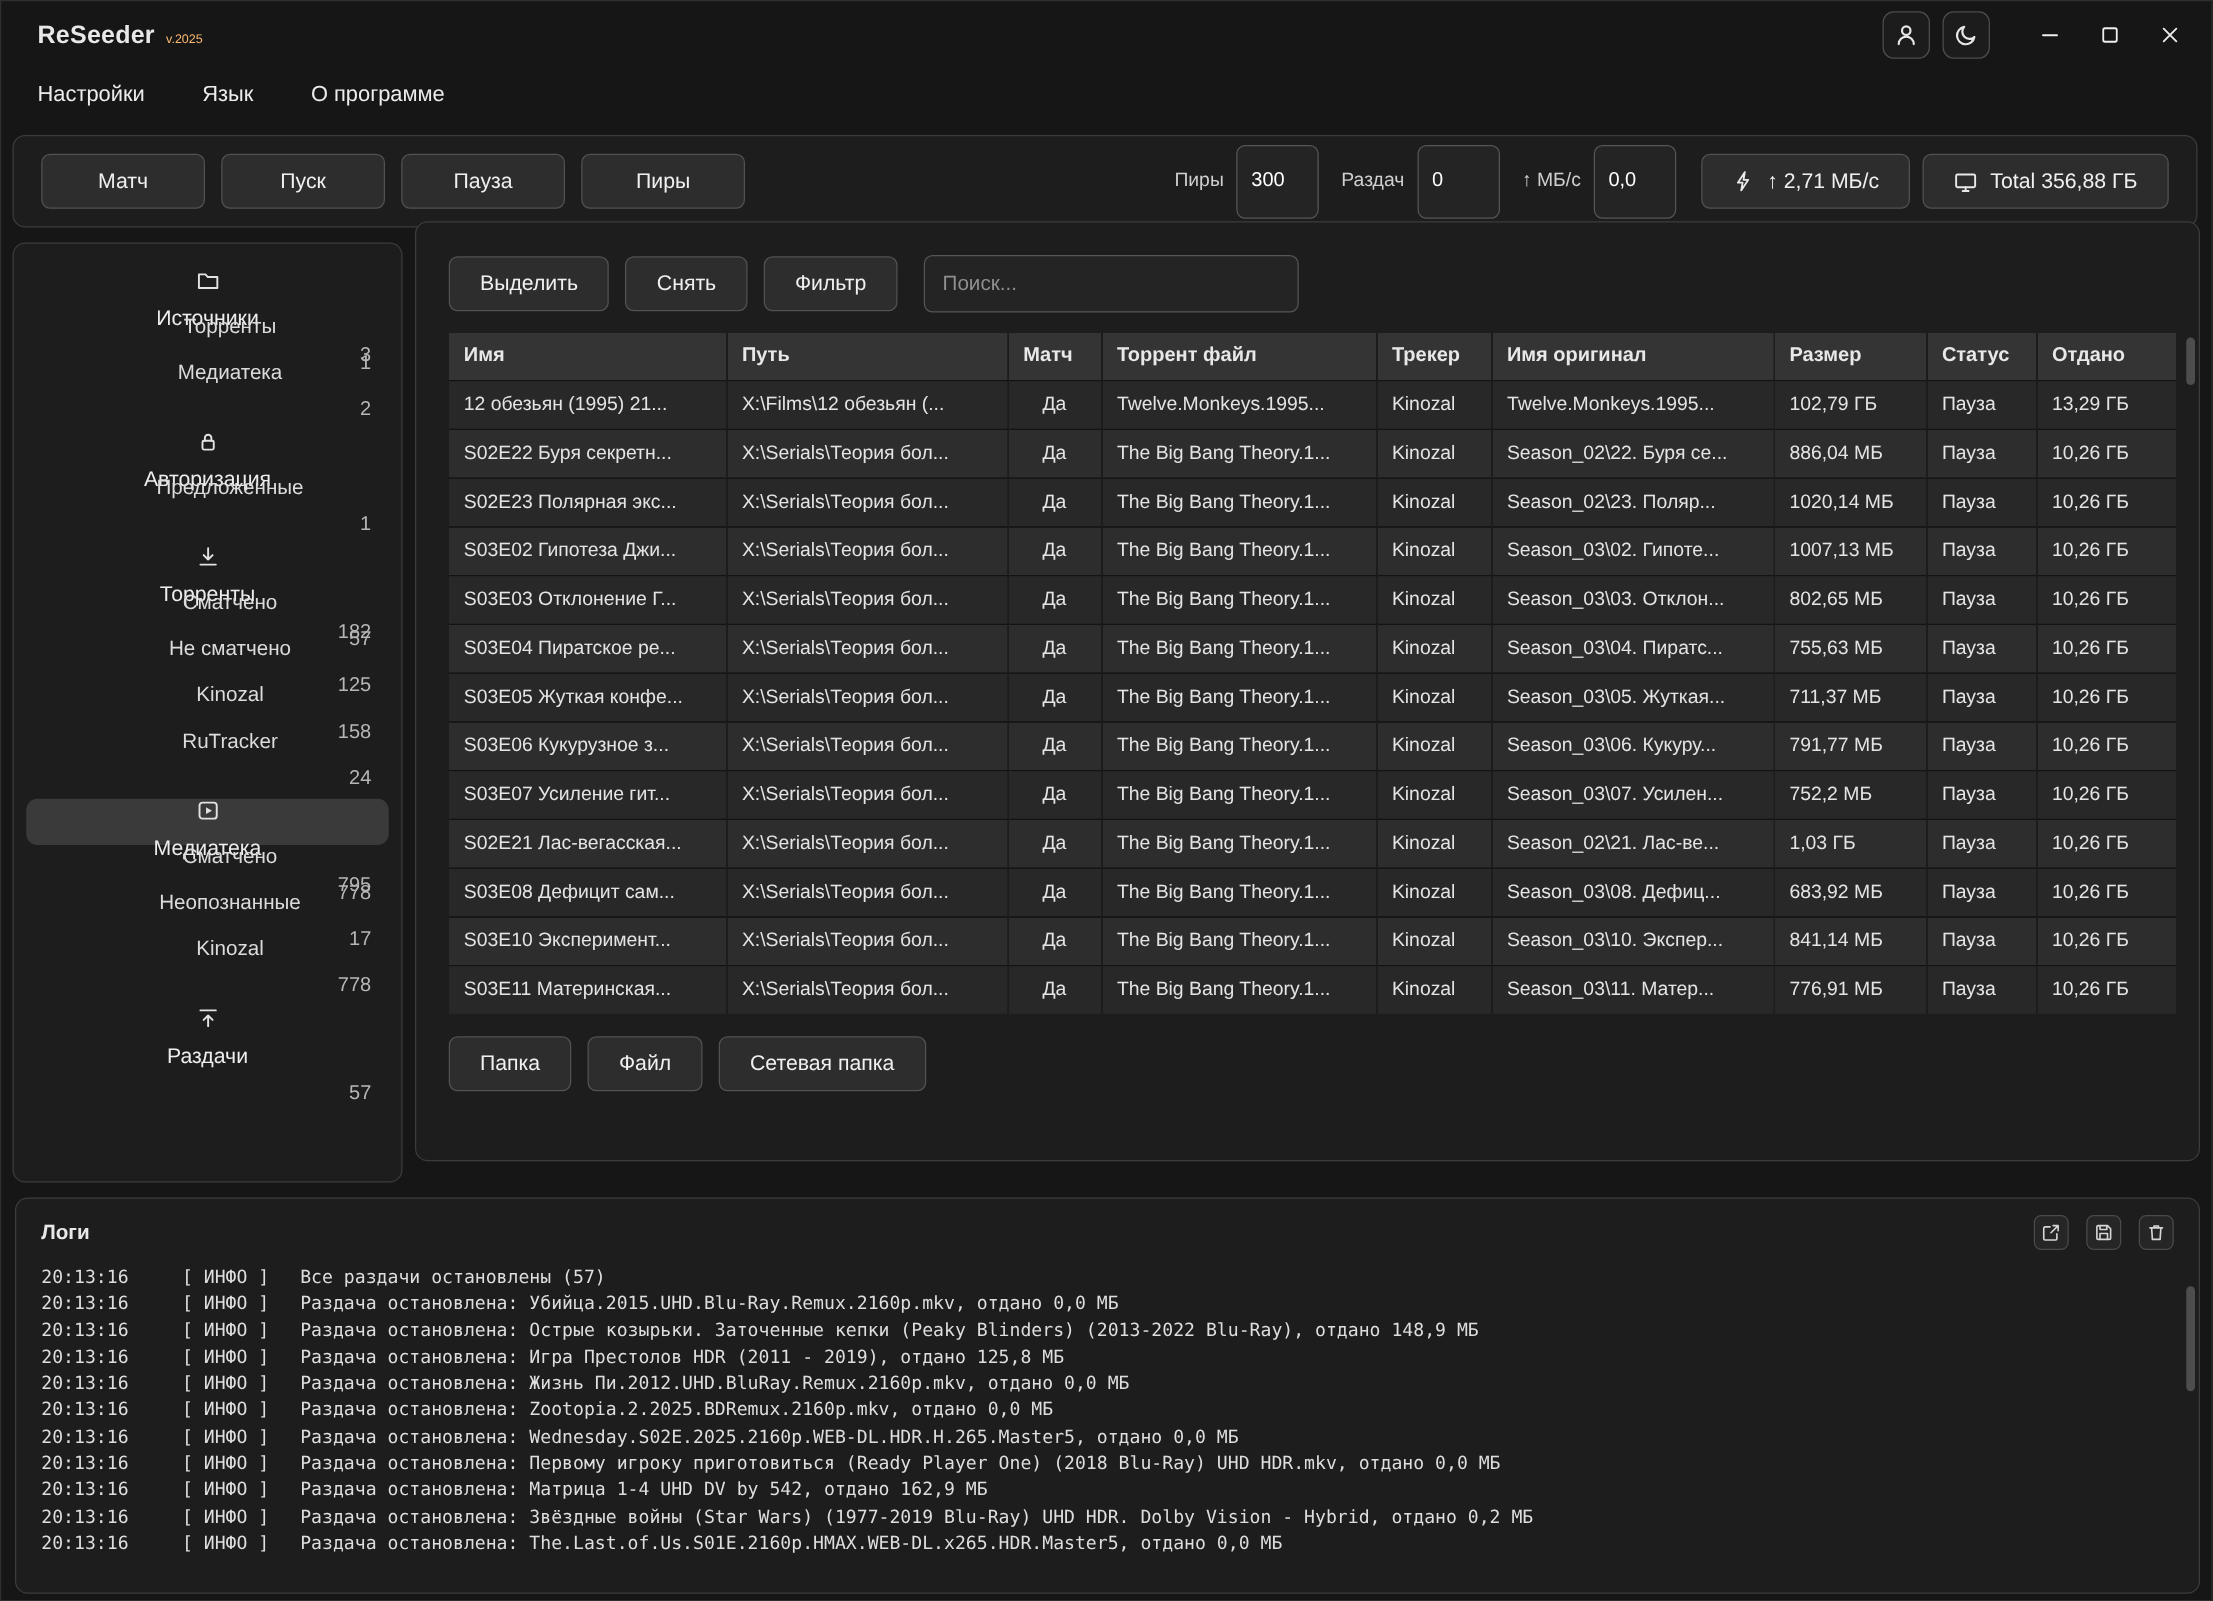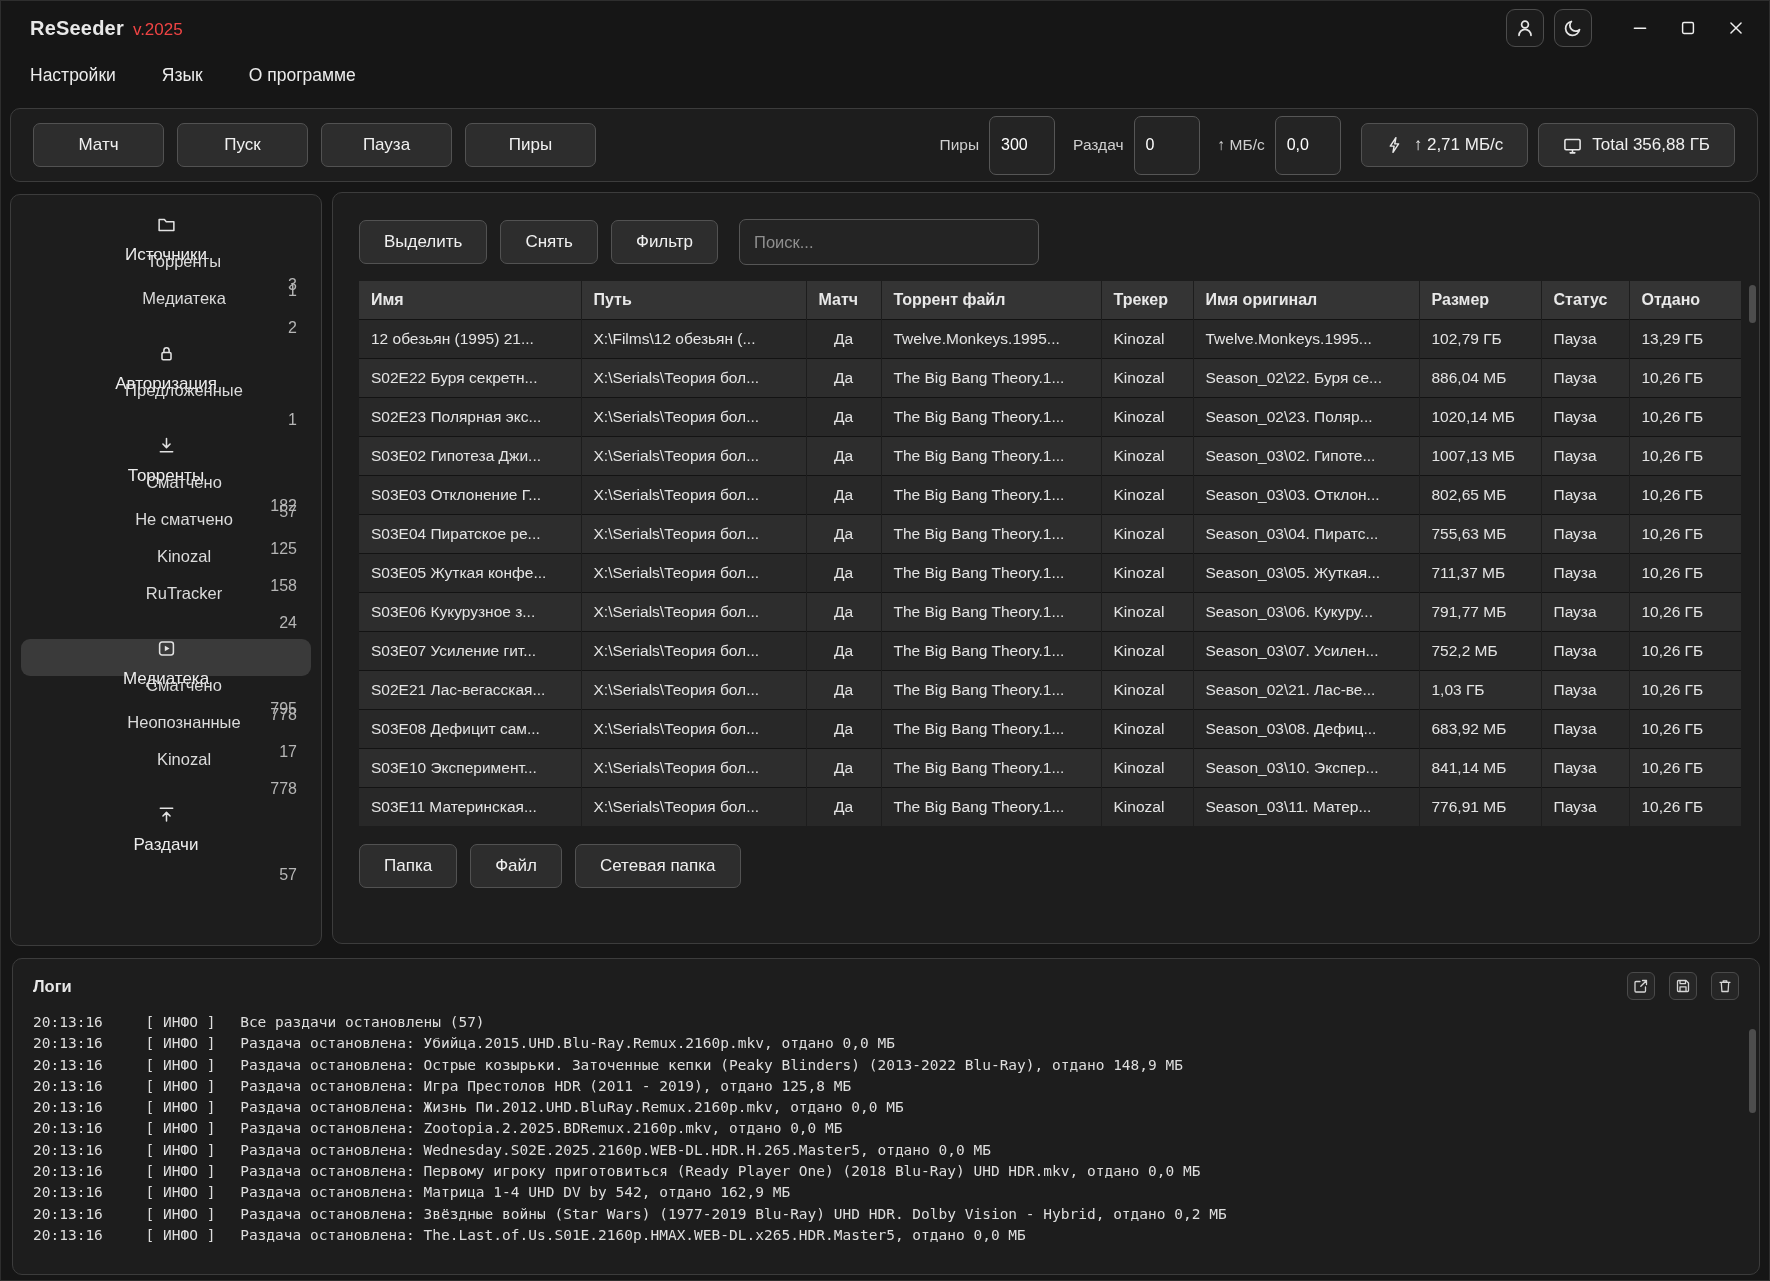--- a/index.html
+++ b/index.html
@@ -15,21 +15,21 @@
   }
   svg { display:block; }
   button { font-family:inherit; color:inherit; background:none; border:none; cursor:pointer; }
   input { font-family:inherit; }
 
   
   .titlebar { position:absolute; top:0; left:0; width:100%; height:56px;
     display:flex; align-items:center; justify-content:space-between; padding:0 10px 0 30px; }
   .app-title { display:flex; align-items:baseline; gap:9px; }
   .app-name { font-size:20px; font-weight:700; letter-spacing:.2px; }
-  .app-version { font-size:17px; color:#ef4444; }
+  .app-version { font-size:10px; color:#fdba74; }
   .titlebar-right { display:flex; align-items:center; gap:10px; }
   .icon-btn { width:38px; height:38px; border:1px solid #4c4c4c; border-radius:9px;
     display:flex; align-items:center; justify-content:center; color:#e6e6e6; background:#1c1c1c; }
   .win-controls { display:flex; align-items:center; margin-left:14px; }
   .win-btn { width:48px; height:40px; display:flex; align-items:center; justify-content:center; color:#efefef; }
 
   
   .menubar { position:absolute; top:54px; left:30px; height:42px; display:flex; align-items:center; gap:46px;justify-content:center; }
   .menu-item { font-size:17.5px; color:#ececec; }
 
@@ -62,21 +62,21 @@
   .sb-icon { width:19px; height:19px; color:#e2e2e2; }
   .sb-icon .ic { display:none; }
   .sb-icon[data-icon="folder"]   .ic-folder   { display:block; }
   .sb-icon[data-icon="lock"]     .ic-lock     { display:block; }
   .sb-icon[data-icon="download"] .ic-download { display:block; }
   .sb-icon[data-icon="play"]     .ic-play     { display:block; }
   .sb-icon[data-icon="upload"]   .ic-upload   { display:block; }
   .sb-count { margin-left:auto; color:#b6b6b6; font-size:16px; }
 
   
-  .main { top:192px; left:332px; width:1428px; height:752px; padding:26px 20px 0 26px; }
+  .main { top:177px; left:332px; width:1428px; height:752px; padding:26px 20px 0 26px; }
   .actions-row { display:flex; align-items:center; gap:13px; }
   .search-input { width:300px; height:46px; background:#242424; border:1px solid #565656;
     border-radius:7px; color:#eee; font-size:16.5px; padding:0 14px; outline:none; margin-left:8px; }
   .search-input::placeholder { color:#8f8f8f; }
 
   table.grid { width:1382px; border-collapse:collapse; table-layout:fixed; margin-top:16px; }
   .grid th { height:38px; background:#343434; font-weight:700; font-size:16px;
     text-align:left; padding:0 12px; border-right:1px solid #1d1d1d;
     white-space:nowrap; overflow:hidden; }
   .grid td { height:39px; padding:0 12px; font-size:15.5px; color:#e4e4e4;

